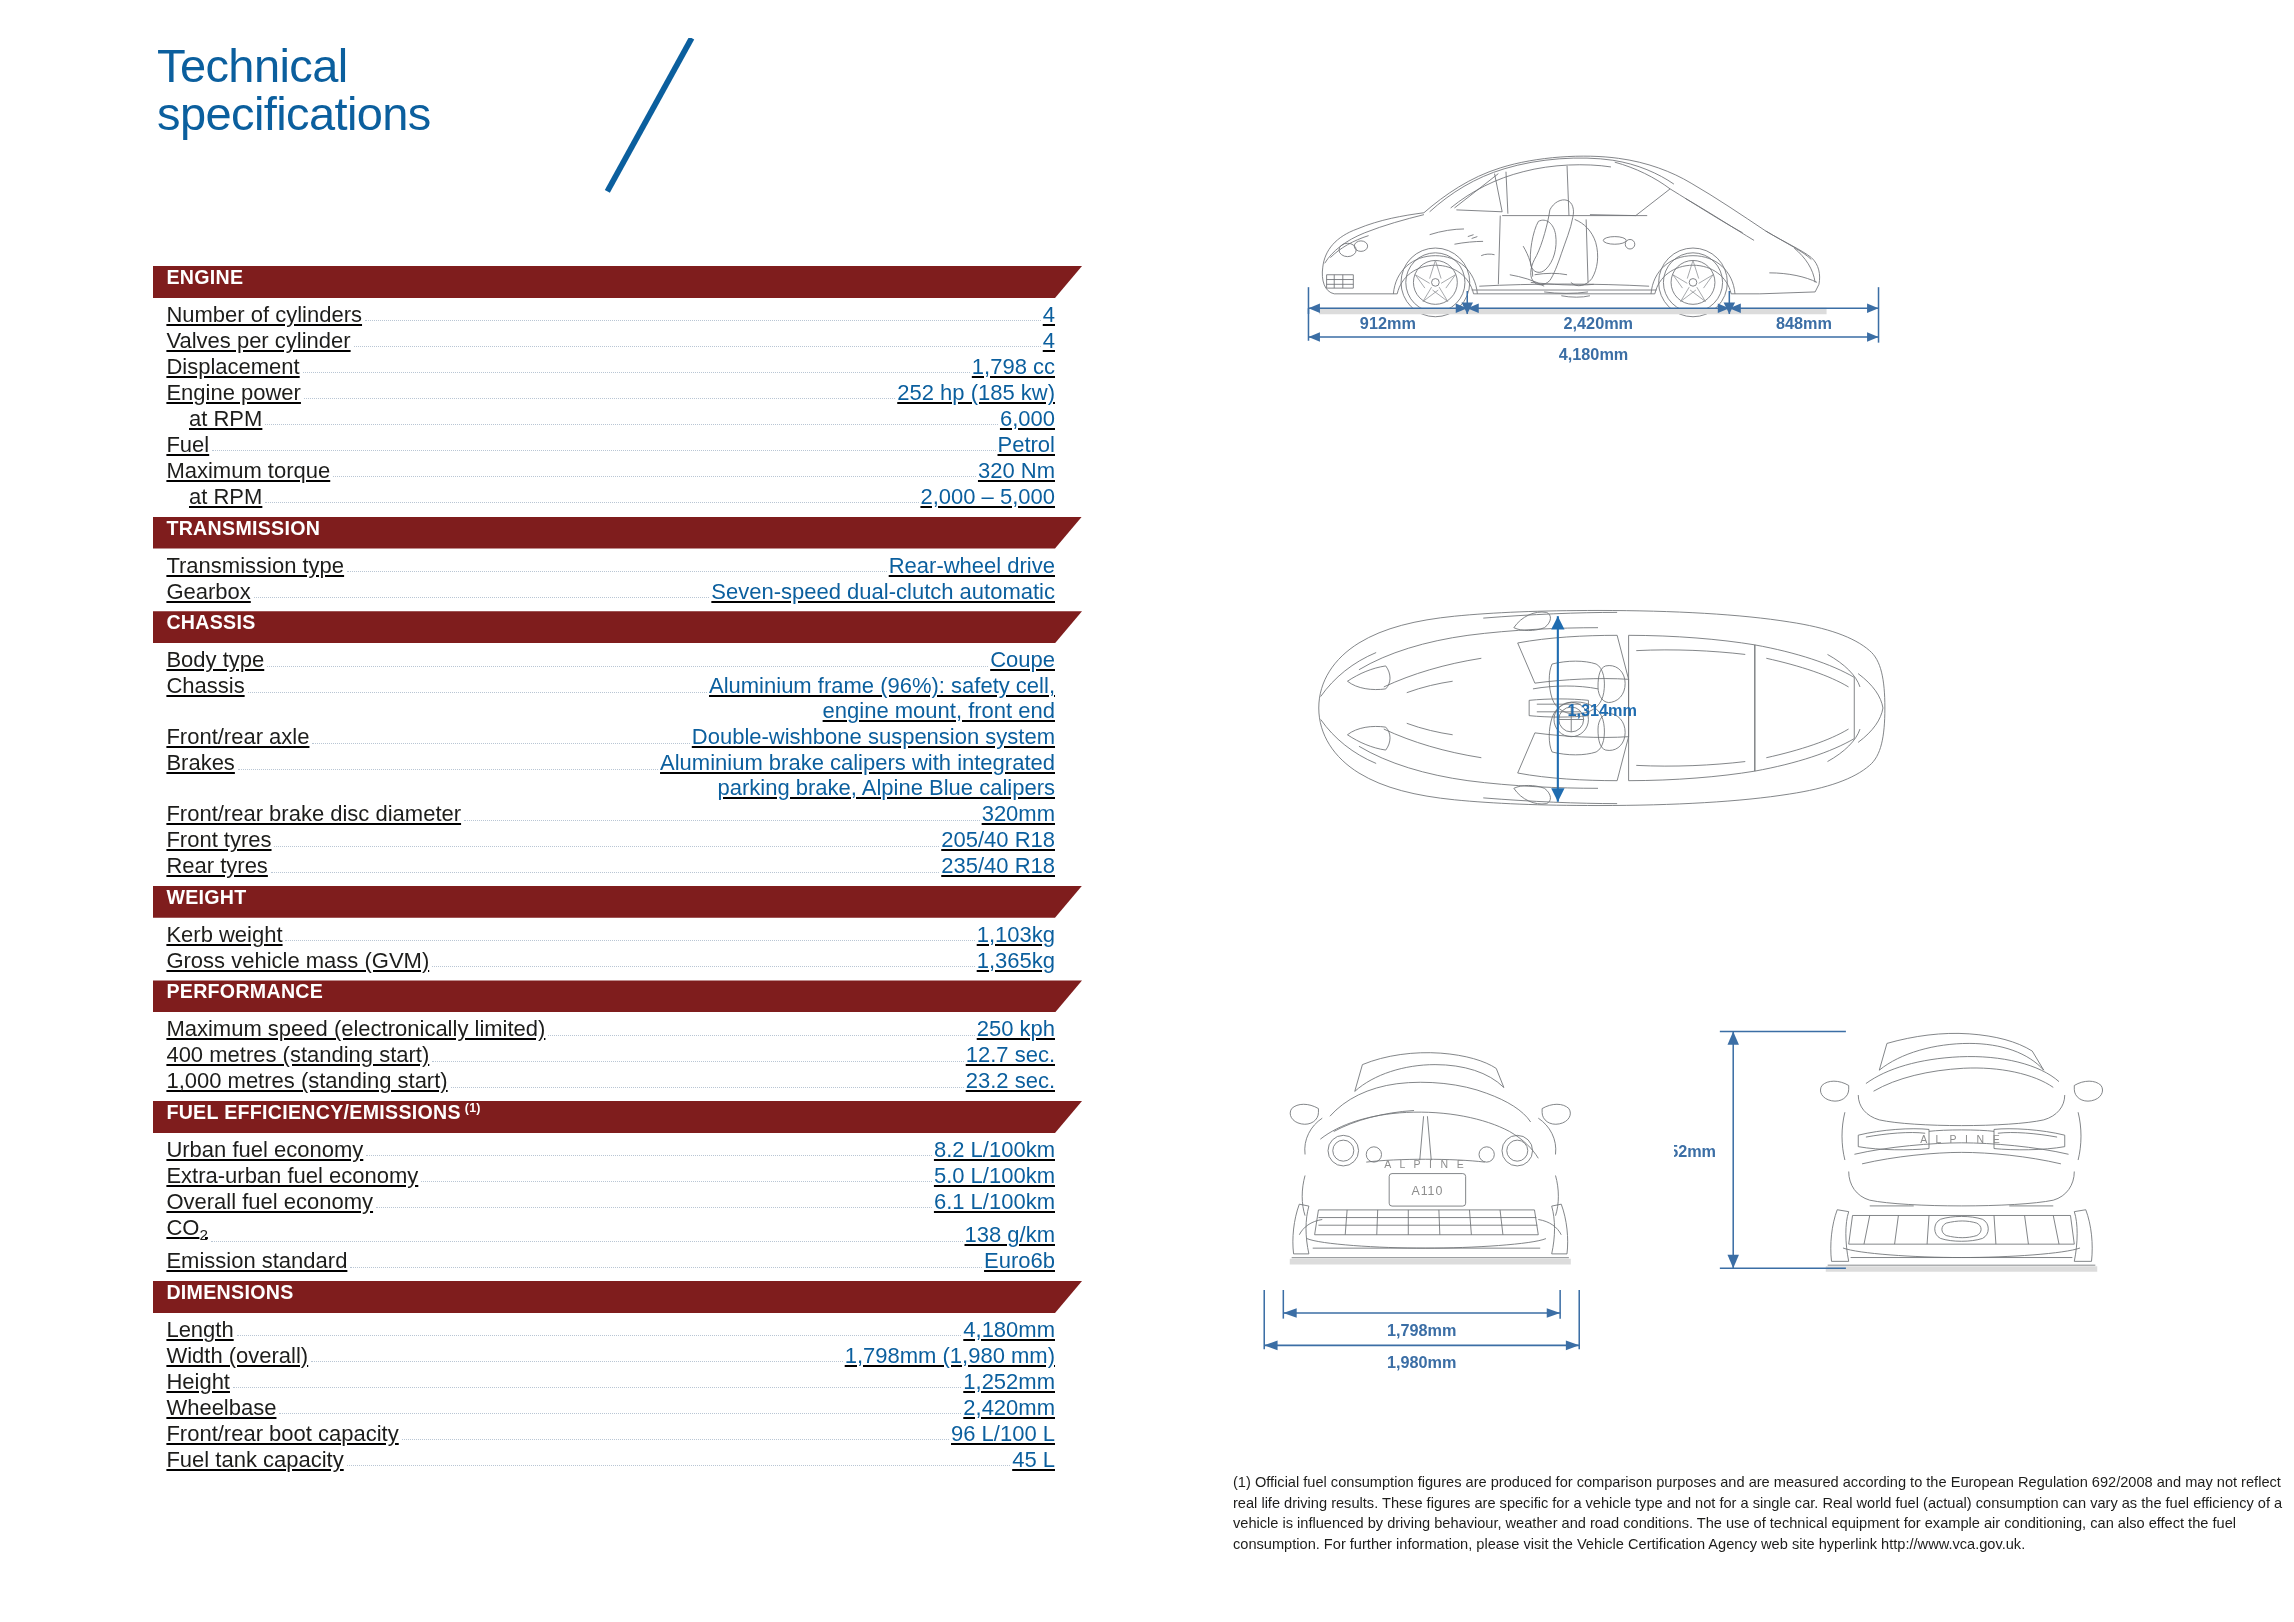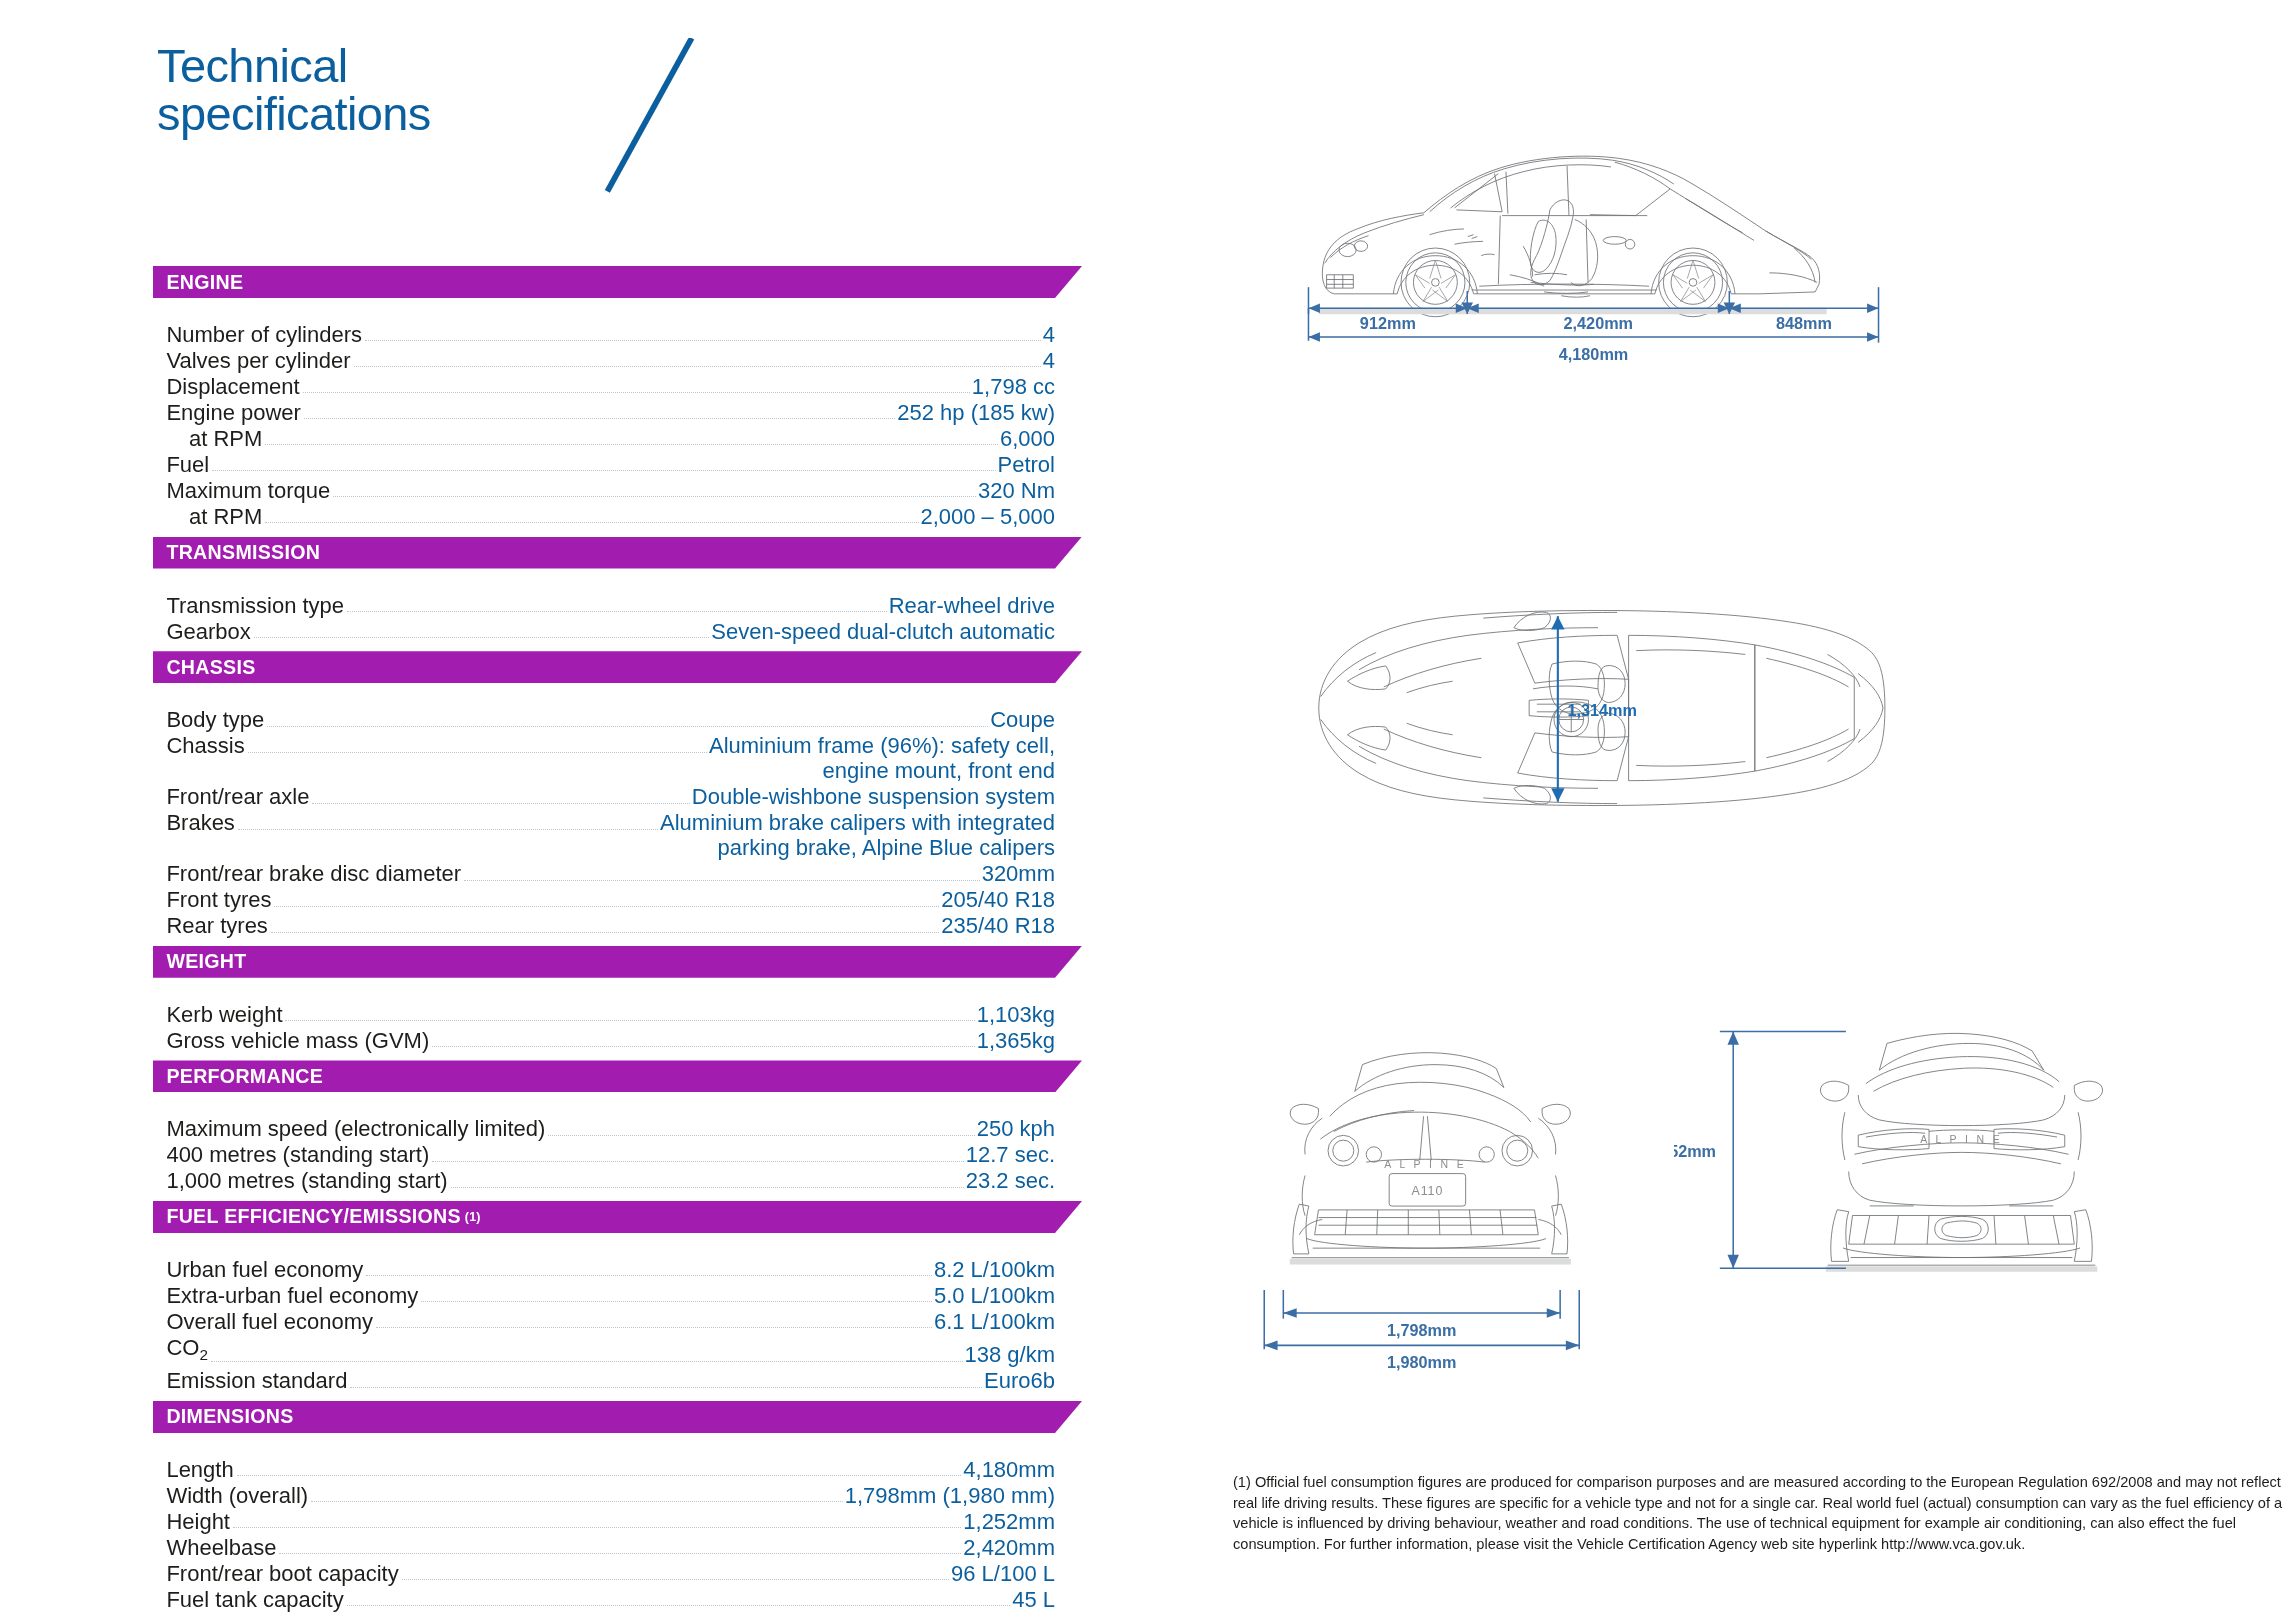--- a/index.html
+++ b/index.html
@@ -21,32 +21,32 @@
     position: absolute; left: 435px; top: -3.8px;
     width: 115px; height: 163px; pointer-events: none;
   }
 
   
   .spec-col { position: absolute; left: 113px; top: 266px; width: 965px; }
 
   .sec { margin-bottom: 7.6px; }
   .sec-bar {
     position: relative; height: 32px; width: 929px;
-    background: #a21caf;
+    background: #7f1d1d;
     clip-path: polygon(0 0, 929px 0, 902px 32px, 0 32px);
-    display: flex; align-items: center;
+    display: flex; 
   }
   .sec-bar .sec-label {
     color: #fff; font-weight: bold; font-size: 19.6px;
     letter-spacing: 0.3px; padding-left: 13.4px;
     font-family: "Liberation Sans", sans-serif;
   }
   .sec-bar .sup { font-size: 12.4px; vertical-align: super; margin-left: 3.8px; }
 
-  .rows { padding-top: 24px; }
+  .rows { padding-top: 4px; text-decoration: underline; }
   .row {
     display: flex; align-items: flex-end;
     font-size: 22px; line-height: 25px;
     width: 902px;
   }
   .row + .row { margin-top: 1px; }
   .row .lbl { color: #1d1d1b; white-space: nowrap; padding-left: 13.4px; }
   .row .lbl.indent { padding-left: 36px; }
   .row .dots {
     flex: 1 1 auto; min-width: 5.7px;

